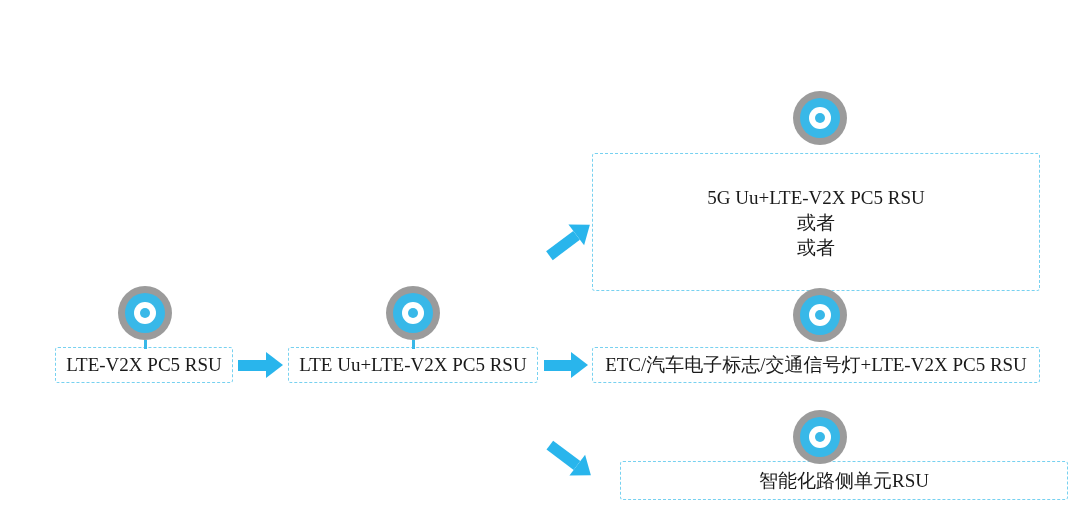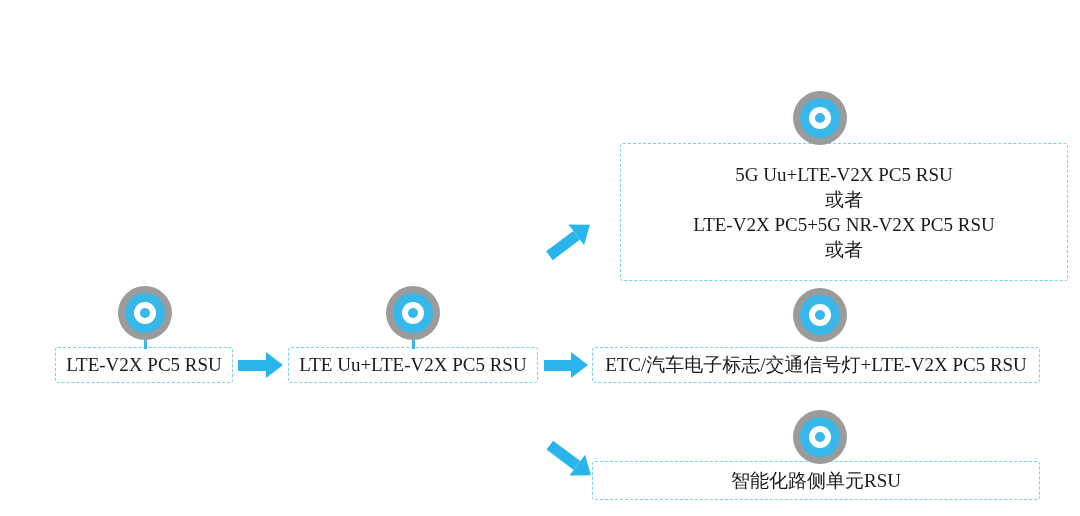--- a/index.html
+++ b/index.html
@@ -76,32 +76,31 @@
 <div class="canvas">
 
   <div class="node" style="left:55px; top:347px; width:178px; height:36px;justify-content:center;">
     <span>LTE-V2X PC5 RSU</span>
   </div>
 
   <div class="node" style="left:288px; top:347px; width:250px; height:36px;align-items:center;">
     <span>LTE Uu+LTE-V2X PC5 RSU</span>
   </div>
 
-  <div class="node node-multi" style="left:592px; top:143px; width:448px; height:138px;margin-left:28px;">
+  <div class="node node-multi" style="left:592px; top:153px; width:448px; height:138px;">
     <div>5G Uu+LTE-V2X PC5 RSU</div>
     <div>或者</div>
-    <div>LTE-V2X PC5+5G NR-V2X PC5 RSU</div>
     <div>或者</div>
   </div>
 
   <div class="node" style="left:592px; top:347px; width:448px; height:36px;">
     <span>ETC/汽车电子标志/交通信号灯+LTE-V2X PC5 RSU</span>
   </div>
 
-  <div class="node" style="left:592px; top:461px; width:448px; height:39px;">
+  <div class="node" style="left:620px; top:461px; width:448px; height:39px;">
     <span>智能化路侧单元RSU</span>
   </div>
 
   <div class="arrow" style="left:238px; top:352px;">
     <div class="shaft" style="width:28px;"></div>
       <div class="head"></div>
   </div>
 
   <div class="arrow" style="left:544px; top:352px;">
     <div class="shaft" style="width:27px;"></div>

